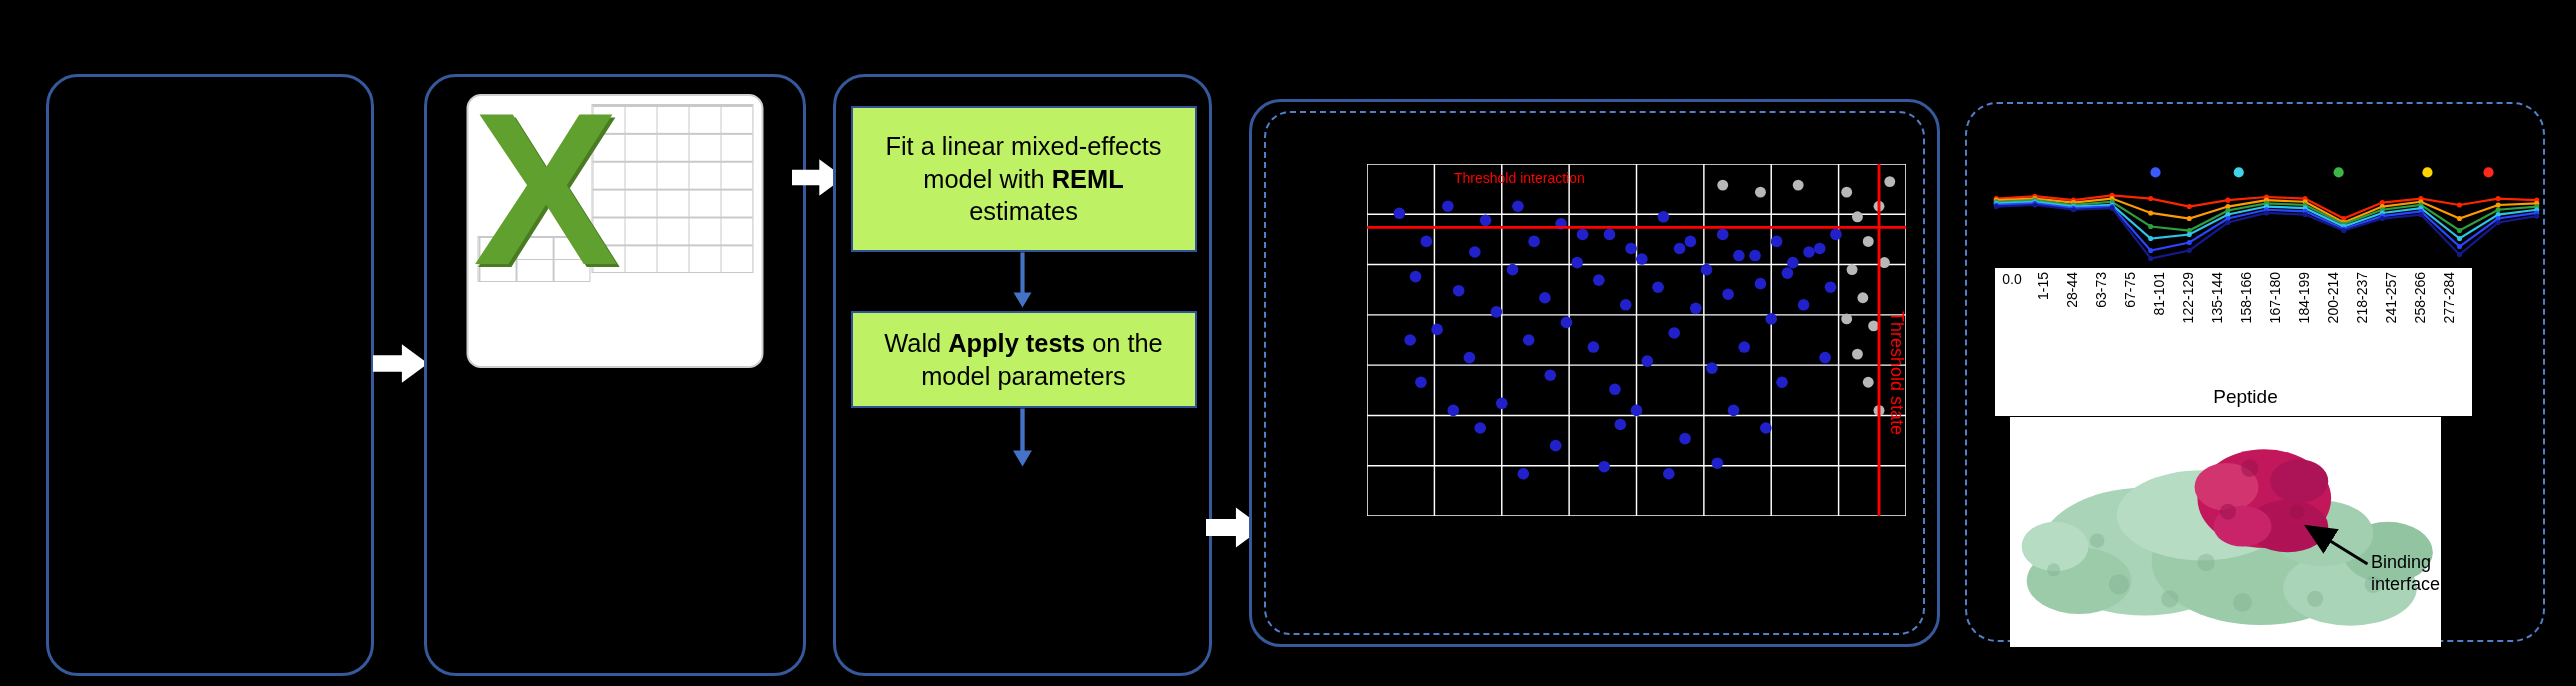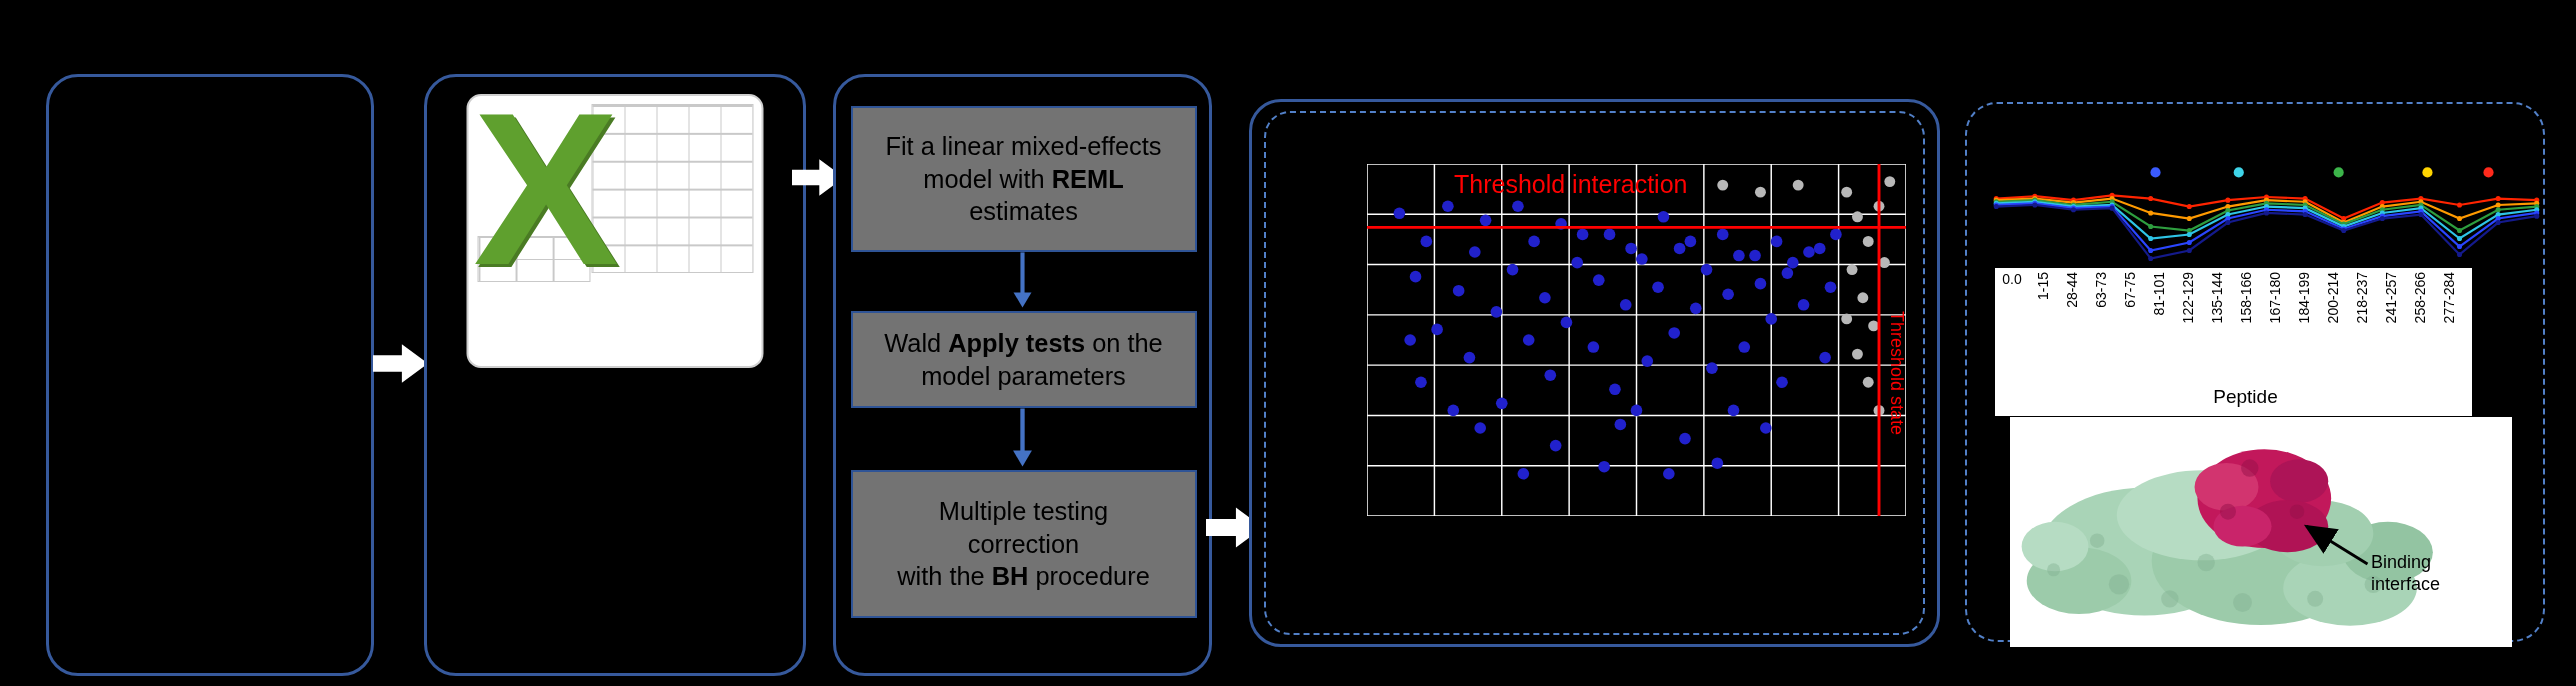--- a/index.html
+++ b/index.html
@@ -31,46 +31,46 @@
     background-size:20% 16.7%;}
   .csv-grid-strip{position:absolute;left:8.7px;top:52%;width:38%;height:16%;border:1.5px solid #c9c9c9;
     background-image:linear-gradient(#c9c9c9 1.5px,transparent 1.5px),linear-gradient(90deg,#c9c9c9 1.5px,transparent 1.5px);
     background-size:33.4% 50%;}
   .csv-x{position:absolute;left:4.4px;top:-32px;font-size:218px;font-weight:800;color:#5fa02e;text-shadow:2.9px 2.9px 0 #4a7b24;}
   .csv-ribbon{position:absolute;left:-4.4px;right:-4.4px;top:174px;height:93px;border-radius:11.6px;
     background:linear-gradient(#8cc63f,#4e8d27);display:flex;align-items:center;justify-content:center;}
   .csv-ribbon span{color:#fff;font-weight:bold;font-size:70px;letter-spacing:5.8px;}
 
   
-  .step-box{position:absolute;left:14.5px;width:342px;background:#737373;border:2.9px solid #2f5496;
+  .step-box{position:absolute;left:14.5px;width:342px;background:#bef264;border:2.9px solid #2f5496;
     display:flex;align-items:center;justify-content:center;text-align:center;color:#000;}
   .step-text{font-size:25.4px;line-height:1.28;padding:0 28px;white-space:pre-line;}
   #step1{top:29px;height:142px;}
   #step2{top:234px;height:93px;}
   #step3{top:393px;height:144px;}
   .down-arrow{position:absolute;left:172px;width:29px;}
   #darrowA{top:174px;height:58px;}
   #darrowB{top:330px;height:61px;}
   .down-arrow svg{display:block;width:100%;height:100%;}
 
   
   #scatter-svg{position:absolute;left:115px;top:62px;width:539px;height:352px;}
-  .scatter-title{position:absolute;left:202px;top:68px;color:#ff0000;font-size:25px;}
+  .scatter-title{position:absolute;left:202px;top:68px;color:#ff0000;font-size:14px;}
   .scatter-vlabel{position:absolute;left:634px;top:209px;color:#ff0000;font-size:18px;writing-mode:vertical-rl;}
 
   
   #line-svg{position:absolute;left:22px;top:61px;width:555px;height:102px;}
   #label-panel{position:absolute;left:28px;top:164px;width:477px;height:148px;background:#fff;text-decoration:underline;}
   #ytick{position:absolute;left:7.3px;top:2.9px;font-size:14px;color:#000;}
   #peptide-labels{position:absolute;left:33px;top:4.4px;right:8.7px;height:110px;display:flex;}
   .pep{flex:1;display:flex;justify-content:center;align-items:flex-start;}
   .pep span{writing-mode:vertical-rl;transform:rotate(180deg);font-size:14px;white-space:nowrap;color:#000;}
   #xlabel{position:absolute;left:0;right:0;top:118px;text-align:center;font-size:19px;color:#000;padding-left:24px;}
 
-  #protein-box{position:absolute;left:43px;top:313px;width:502px;height:230px;background:#fff;}
+  #protein-box{position:absolute;left:43px;top:313px;width:431px;height:230px;background:#fff;}
   #protein-svg{position:absolute;left:0;top:0;width:481px;height:230px;}
   #binding-label{position:absolute;left:361px;top:135px;width:109px;font-size:18px;line-height:1.2;color:#000;}
 </style>
 </head>
 <body>
 
 <div class="canvas">
 
   <div class="panel solid" id="panel1"></div>
 
@@ -107,24 +107,20 @@
         </svg>
     </div>
     <div class="step-box" id="step2">
       <div class="step-text"><span>Wald </span><b>Apply tests</b><span> on the model parameters</span></div>
     </div>
     <div class="down-arrow" id="darrowB">
       <svg viewBox="0 0 40 84">
           <line x1="20" y1="2" x2="20" y2="62" stroke="#4472c4" stroke-width="6"></line>
           <polygon points="20,82 7,60 33,60" fill="#4472c4"></polygon>
         </svg>
-    </div>
-    <div class="step-box" id="step3">
-      <div class="step-text"><span>Multiple testing correction
-with the </span><b>BH</b><span> procedure</span></div>
     </div>
   </div>
 
   <div class="block-arrow" id="arrow3">
     <svg viewBox="0 0 40 34">
         <polygon points="0,11 21,11 21,3 40,17 21,31 21,23 0,23" fill="#ffffff"></polygon>
       </svg>
   </div>
 
   <div class="panel solid" id="panel4">

